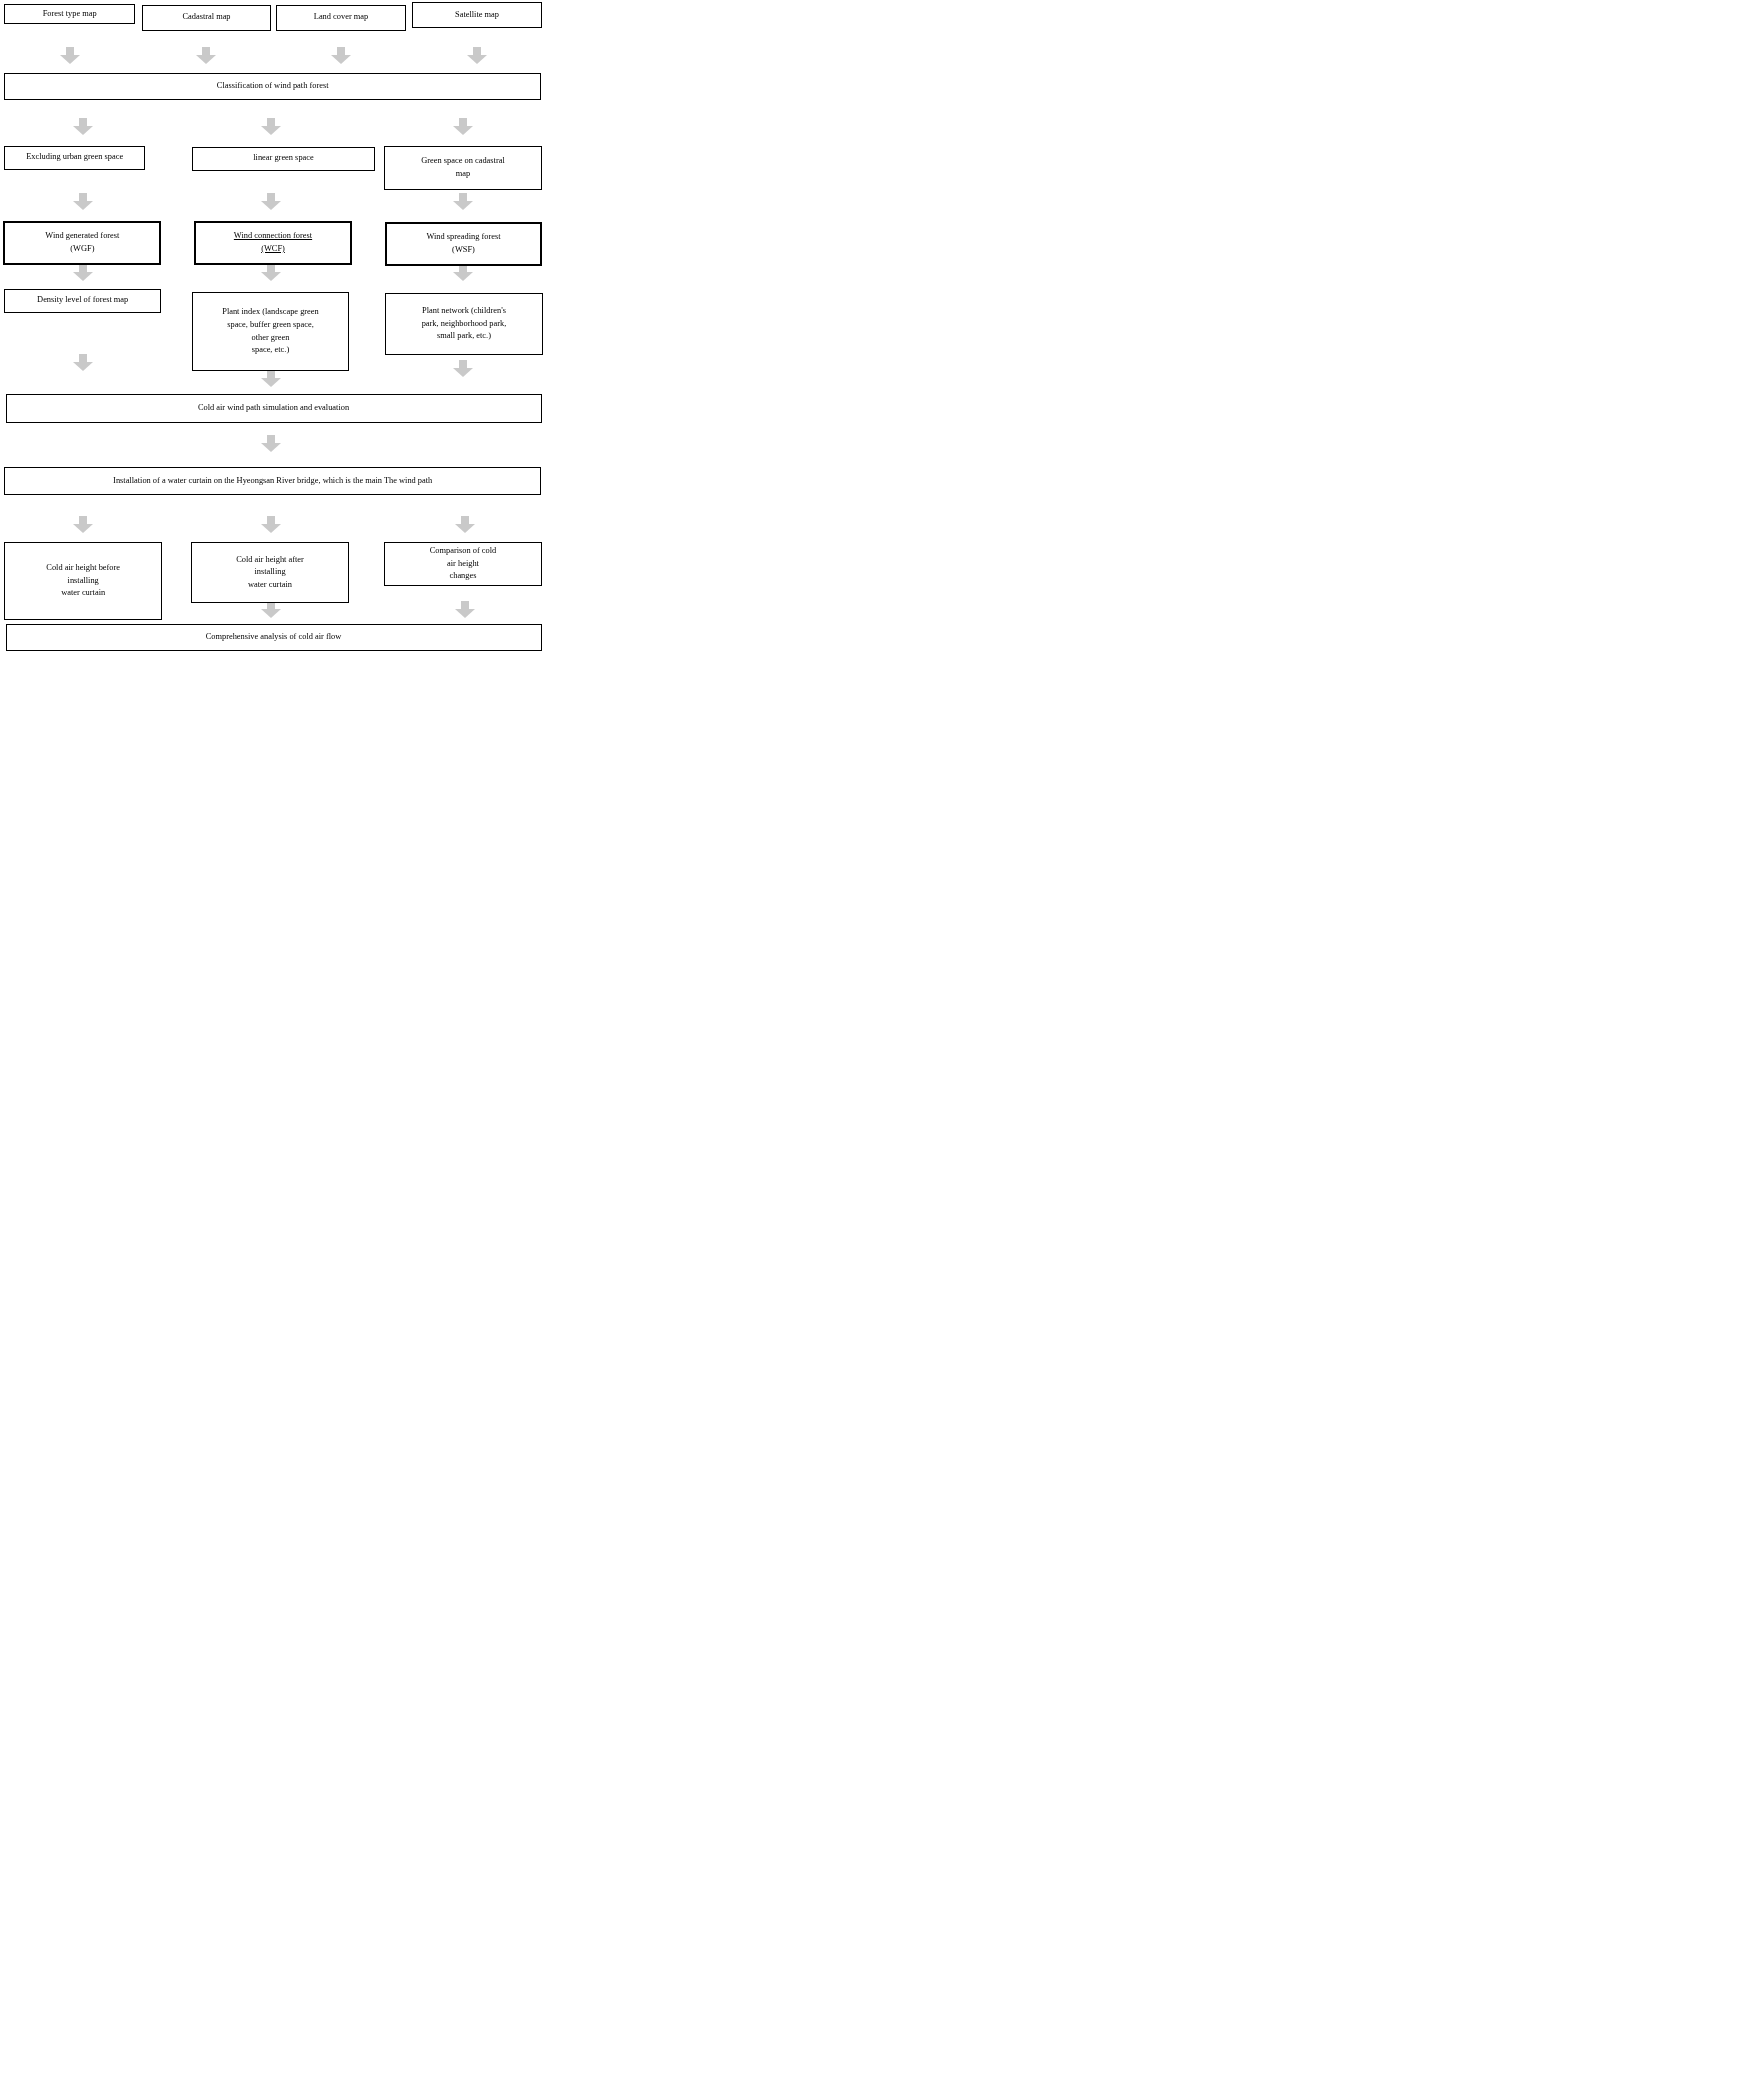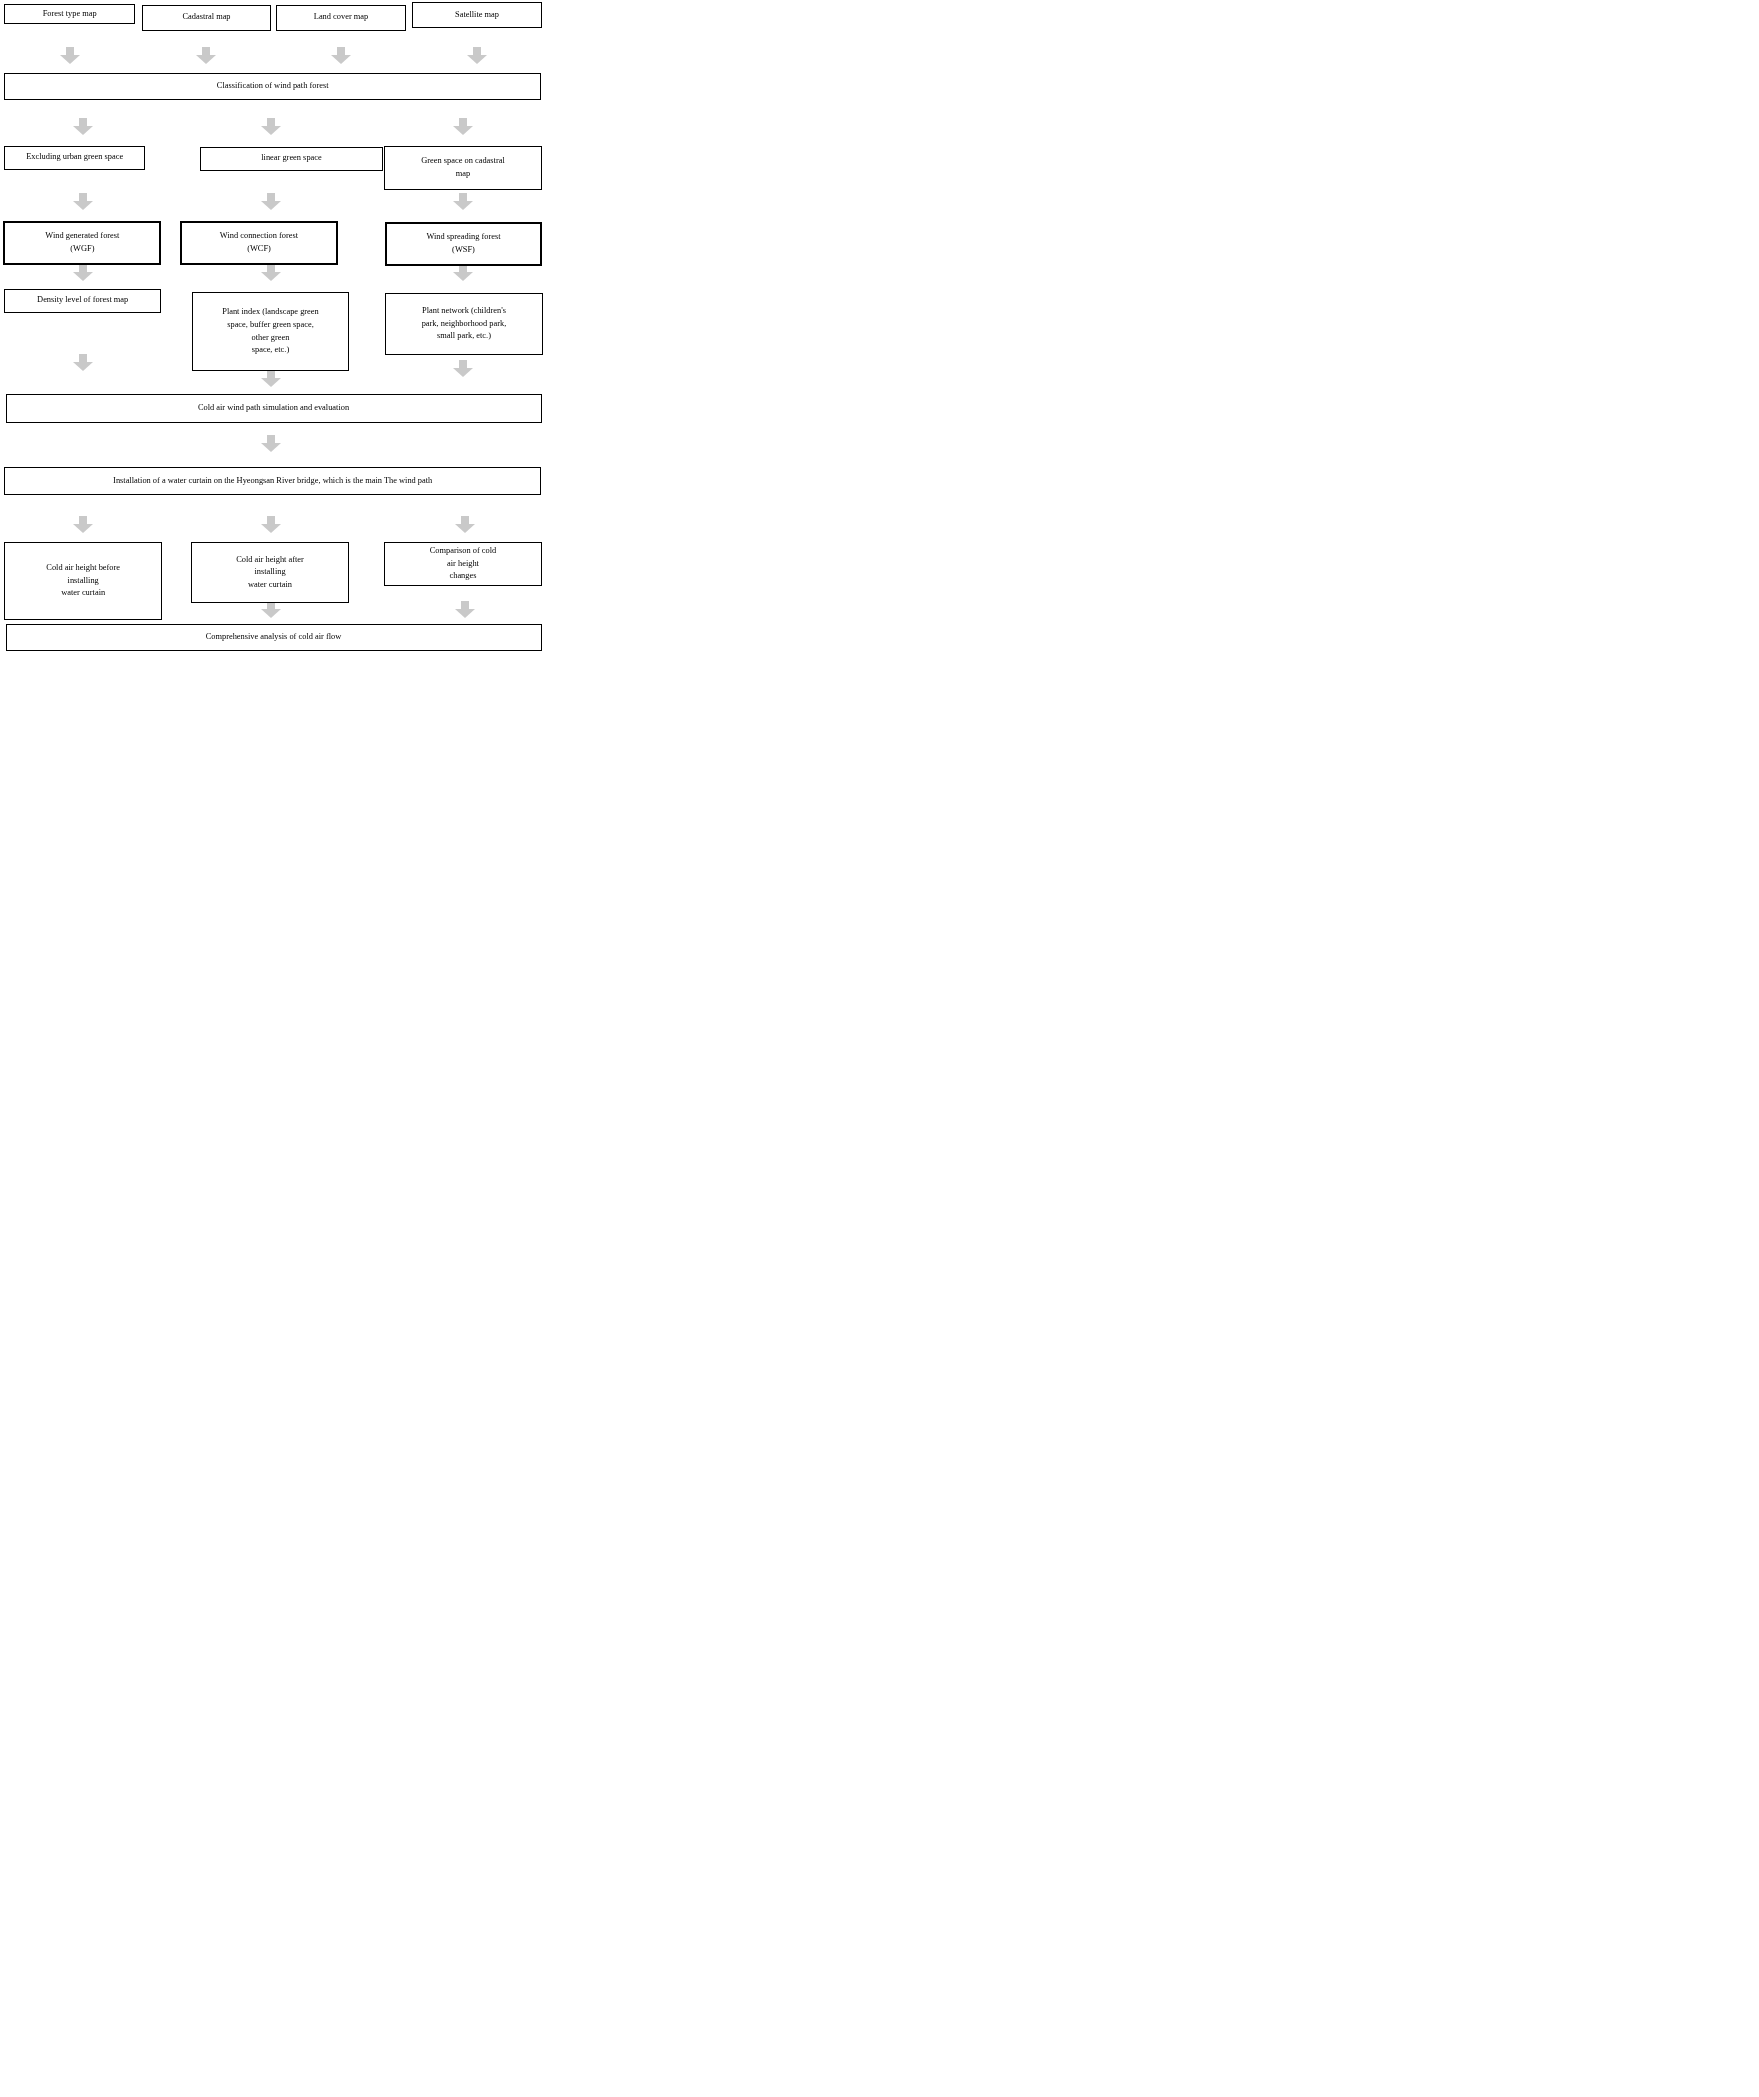--- a/index.html
+++ b/index.html
@@ -96,40 +96,40 @@
   <div class="arrow" style="left:261px; top:118px;">
       <div class="stem"></div>
       <div class="head"></div>
     </div>
   <div class="arrow" style="left:453px; top:118px;">
       <div class="stem"></div>
       <div class="head"></div>
     </div>
 
   <div class="node b2" style="left:4.2px; top:146px; width:141px; height:23.5px;text-align:right;"><span>Excluding urban green space</span></div>
-  <div class="node b2" style="left:192px; top:147px; width:183px; height:23.5px;margin-left:8px;"><span>linear green space</span></div>
+  <div class="node b2" style="left:192px; top:147px; width:183px; height:23.5px;"><span>linear green space</span></div>
   <div class="node b2" style="left:384px; top:146px; width:158px; height:44px;"><span>Green space on cadastral
 map</span></div>
 
   <div class="arrow" style="left:73px; top:193px;">
       <div class="stem"></div>
       <div class="head"></div>
     </div>
   <div class="arrow" style="left:261px; top:193px;">
       <div class="stem"></div>
       <div class="head"></div>
     </div>
   <div class="arrow" style="left:453px; top:193px;">
       <div class="stem"></div>
       <div class="head"></div>
     </div>
 
   <div class="node b5" style="left:3.4px; top:221px; width:158px; height:44px;"><span>Wind generated forest
 (WGF)</span></div>
-  <div class="node b5" style="left:180px; top:221px; width:158px; height:44px;"><span>Wind connection forest
+  <div class="node b5" style="left:194px; top:221px; width:158px; height:44px;text-decoration:underline;"><span>Wind connection forest
 (WCF)</span></div>
   <div class="node b5" style="left:385px; top:222px; width:157px; height:44px;justify-content:center;"><span>Wind spreading forest
 (WSF)</span></div>
 
   <div class="arrow" style="left:73px; top:264px;">
       <div class="stem"></div>
       <div class="head"></div>
     </div>
   <div class="arrow" style="left:261px; top:264px;">
       <div class="stem"></div>

